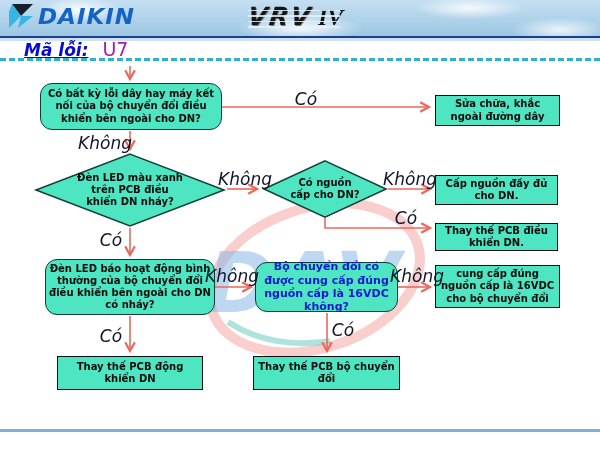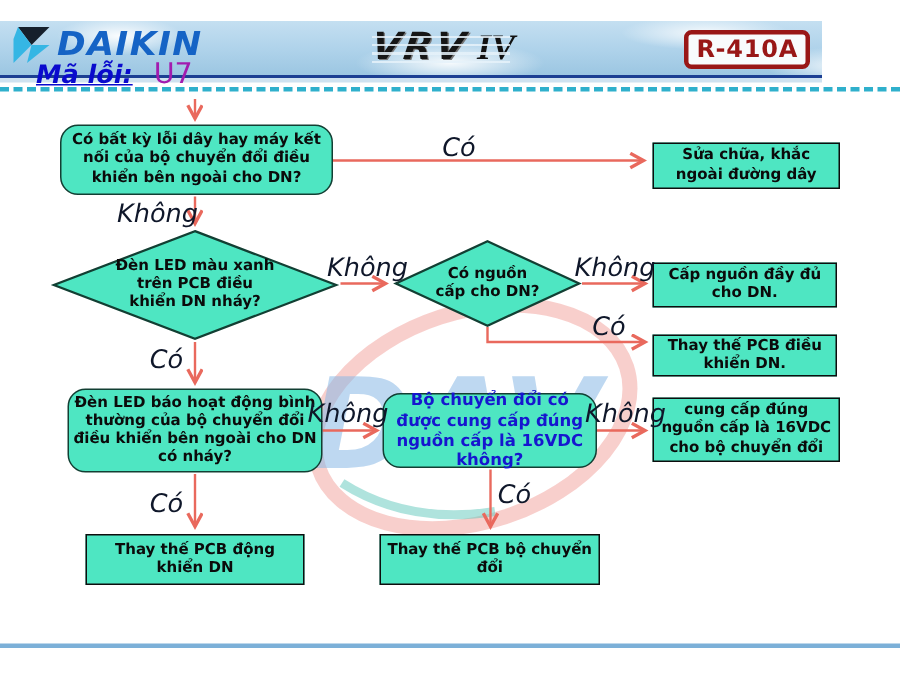--- a/index.html
+++ b/index.html
@@ -3,21 +3,21 @@
 <meta charset="utf-8">
 <style>
   html,body{margin:0;padding:0;}
   body{
     width:600px;height:450px;overflow:hidden;background:#ffffff;
     font-family:"DejaVu Sans","Liberation Sans",sans-serif;
     position:relative;
   }
   
   .header{
-    position:absolute;left:0;top:14px;width:548px;height:36px;
+    position:absolute;left:0;top:0;width:600px;height:36px;
     background:
       radial-gradient(60px 18px at 80px 10px, rgba(255,255,255,.95), rgba(255,255,255,0) 70%),
       radial-gradient(90px 20px at 300px 28px, rgba(255,255,255,.9), rgba(255,255,255,0) 70%),
       radial-gradient(80px 16px at 470px 8px, rgba(255,255,255,.85), rgba(255,255,255,0) 70%),
       radial-gradient(70px 18px at 560px 30px, rgba(255,255,255,.8), rgba(255,255,255,0) 70%),
       linear-gradient(180deg,#c4dff1 0%,#aed2ea 55%,#9cc6e2 100%);
     border-bottom:2px solid #1c3f93;
     box-shadow:0 3px 0 #cfe2f0;
   }
   .daikin{position:absolute;left:8px;top:3px;display:flex;align-items:center;gap:4px;}
@@ -85,21 +85,20 @@
       <polygon points="4,1 25,1 13,13" fill="#16202c"></polygon>
       <polygon points="4,1 13,13 1,25 1,9" fill="#35b6e4"></polygon>
       <polygon points="13,13 25,13 10,25" fill="#35b6e4"></polygon>
     </svg>
     <span class="daikin-word">DAIKIN</span>
   </div>
   <div class="vrv-wrap">
     <span class="vrv">VRV</span><span class="vrv-iv">IV</span>
     <span class="vrv-stripes"></span>
   </div>
-  <div class="r410">R-410A</div>
 </div>
 
 <div class="errrow">
   <span class="errlabel">Mã lỗi:</span>
   <span class="errcode">U7</span>
 </div>
 <div class="dashline"></div>
 <div class="bottomline"></div>
 
 <svg class="wm" width="600" height="450">

